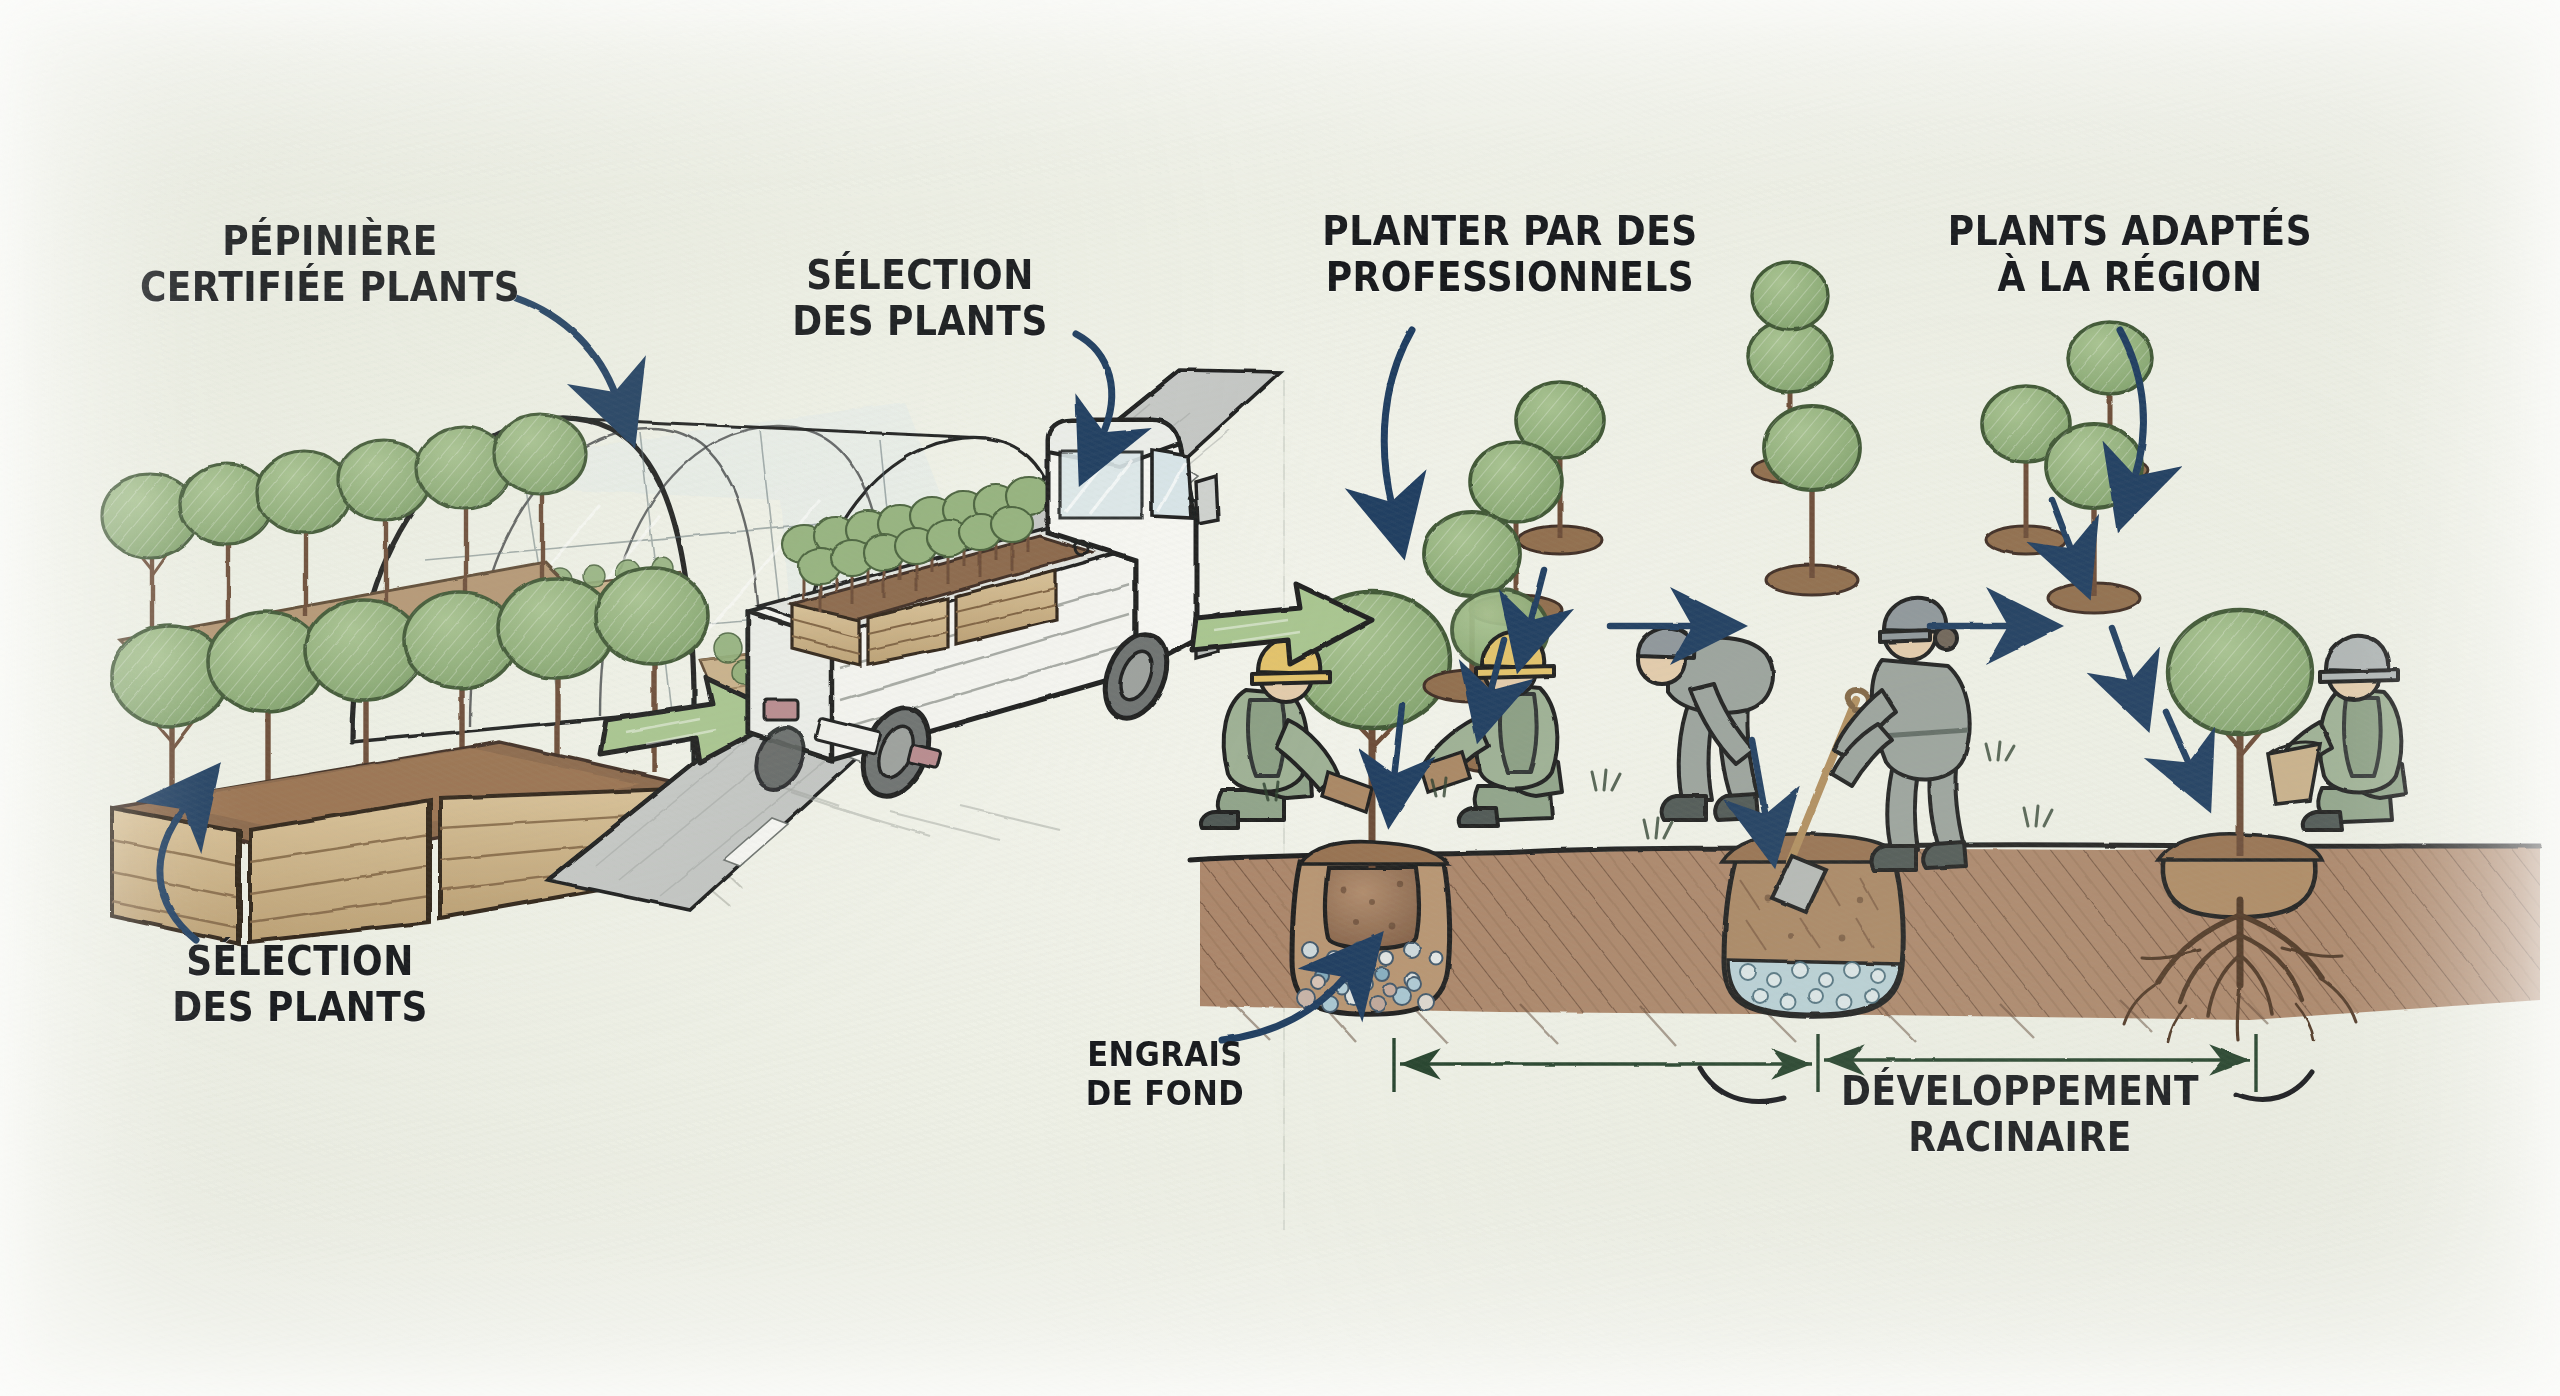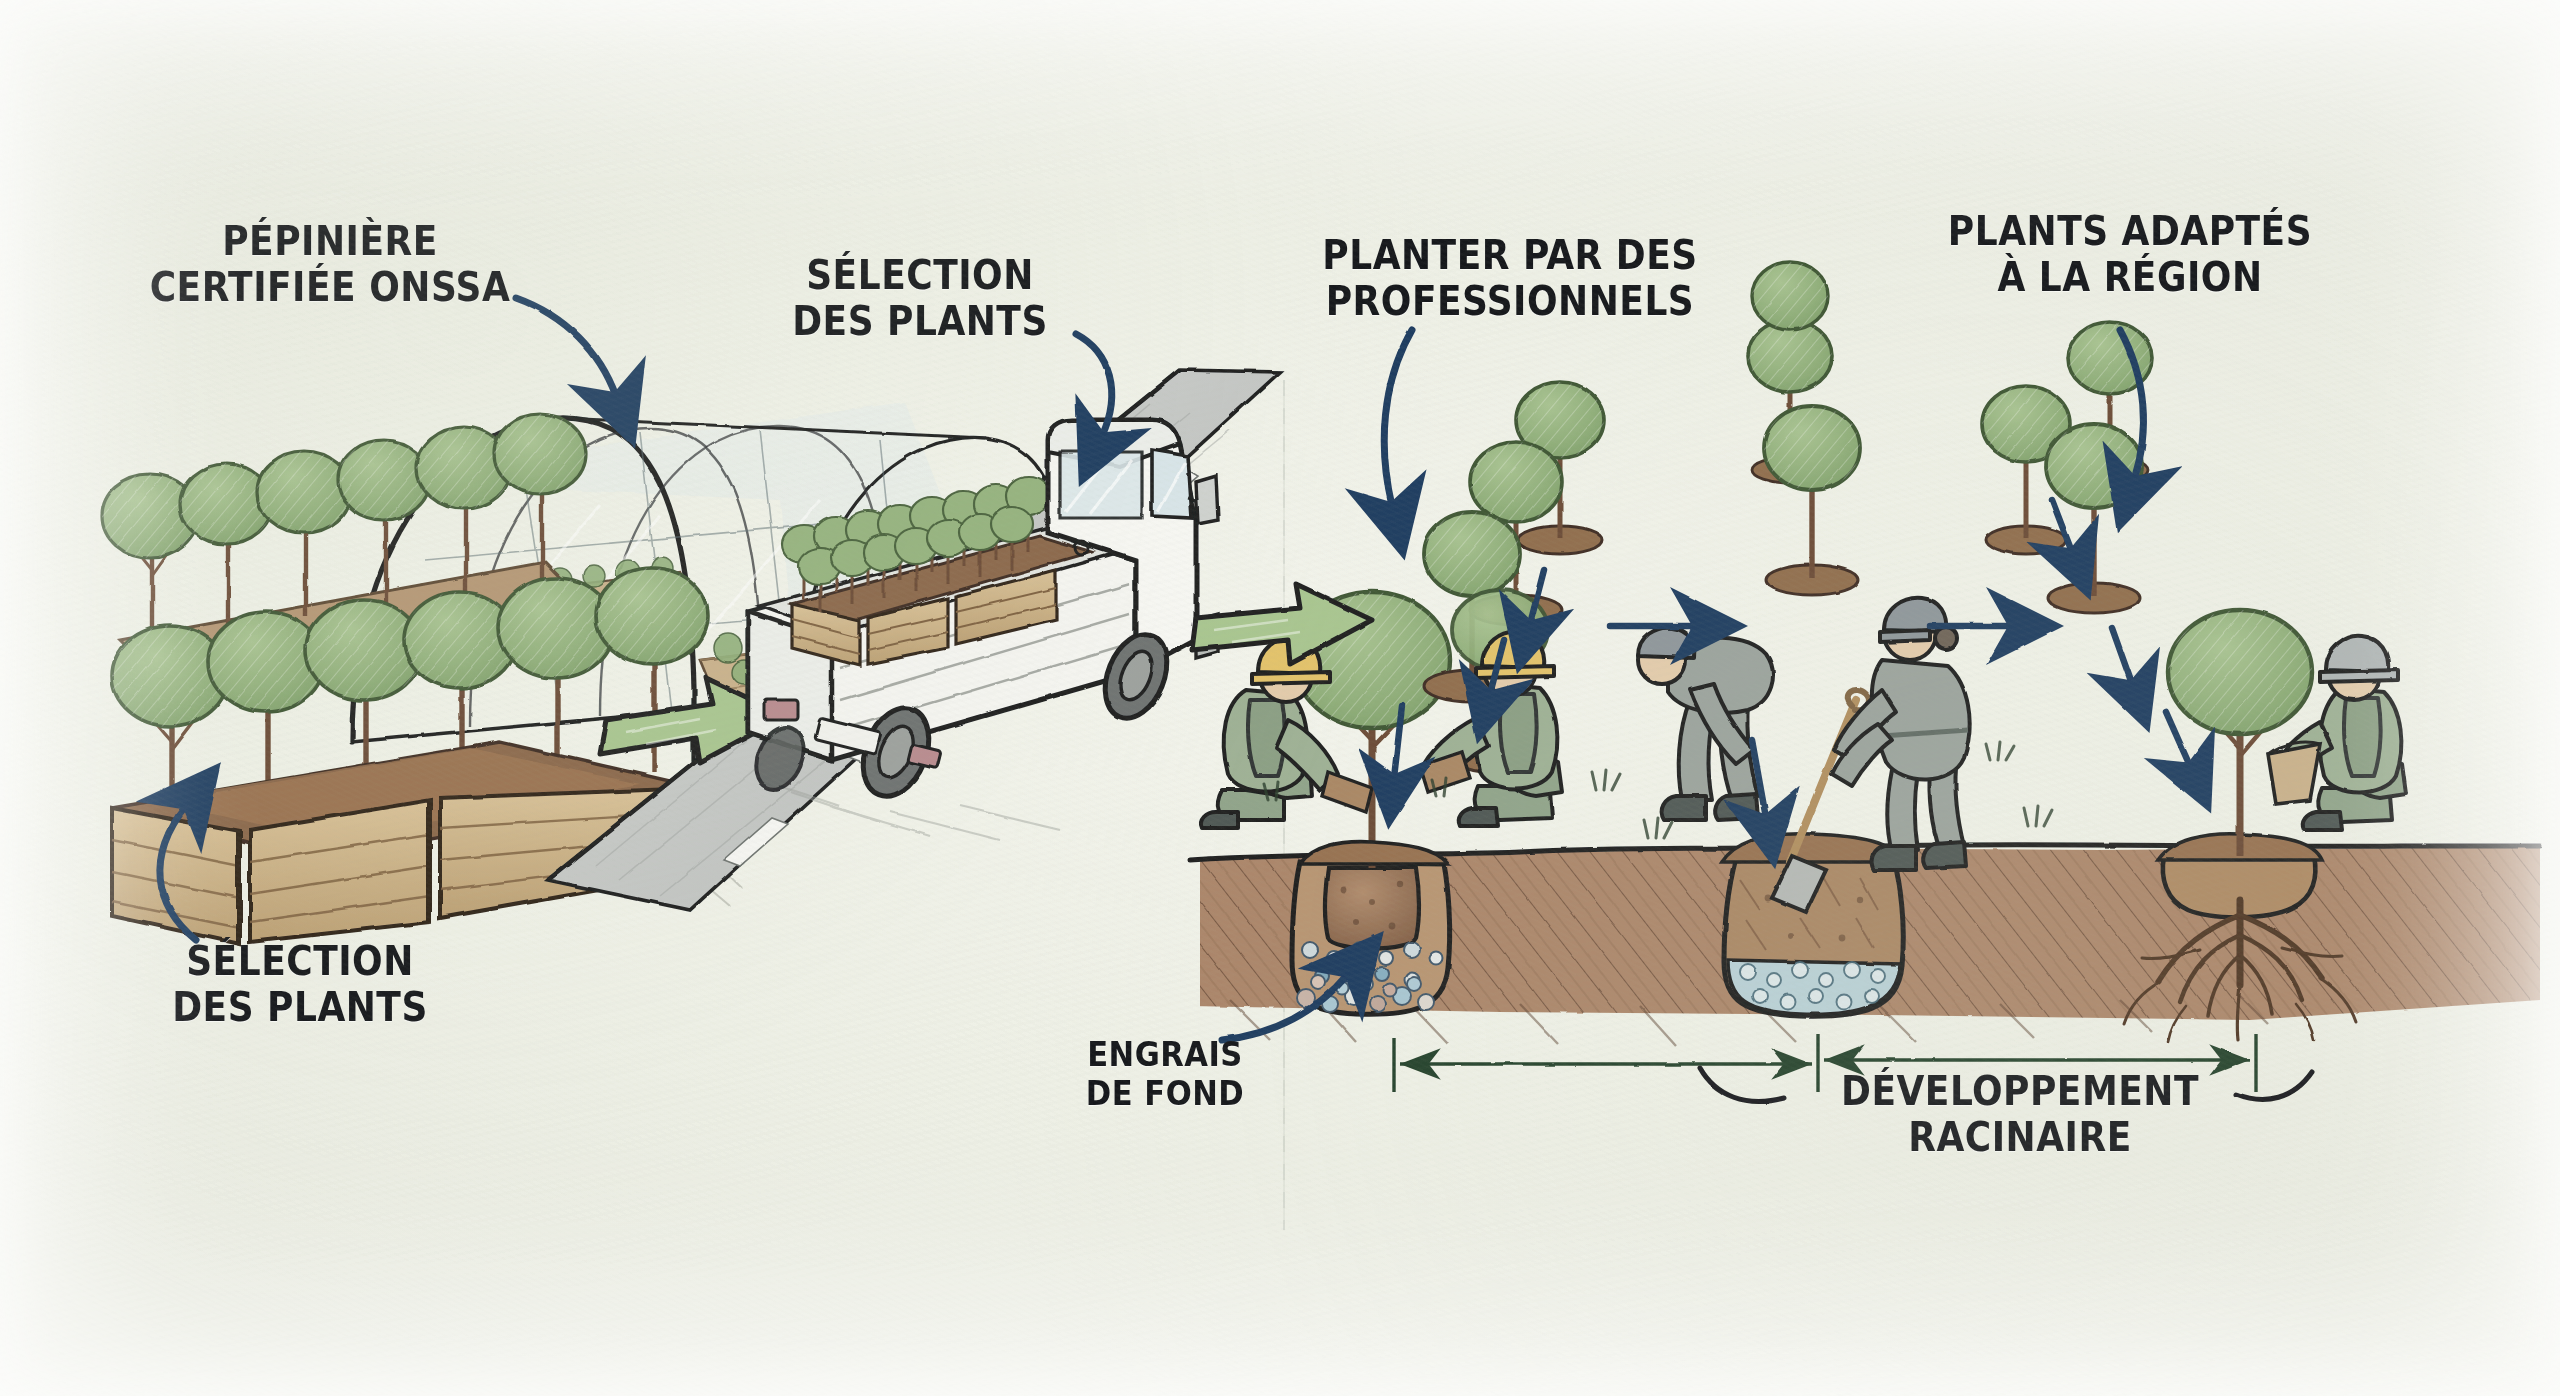--- a/index.html
+++ b/index.html
@@ -38,21 +38,21 @@
     letter-spacing:.5px;
     line-height:1.16;
     text-align:center;
     white-space:pre-line;
     text-shadow:0 1px 0 rgba(255,255,255,.65);
     font-family:"DejaVu Sans", sans-serif;
     font-stretch:condensed;
   }
   .lbl-pepiniere{left:120px;top:218px;width:420px;font-size:40px;}
   .lbl-selection-truck{left:750px;top:252px;width:340px;font-size:40px;}
-  .lbl-planter{left:1310px;top:208px;width:400px;font-size:40px;margin-top:24px;}
+  .lbl-planter{left:1310px;top:208px;width:400px;font-size:40px;}
   .lbl-adaptes{left:1930px;top:208px;width:400px;font-size:40px;}
   .lbl-selection-bottom{left:140px;top:938px;width:320px;font-size:40px;}
   .lbl-engrais{left:1035px;top:1035px;width:260px;font-size:34px;}
   .lbl-dev-racinaire{left:1820px;top:1068px;width:400px;font-size:40px;}
 </style>
 </head>
 <body>
 
 <div id="scene">
 
@@ -845,21 +845,21 @@
       </g>
 
       <g stroke="#14161a" stroke-width="5" fill="none" stroke-linecap="round">
         <path d="M1784 1098 C1746 1108, 1716 1096, 1700 1068"></path>
         <path d="M2236 1094 C2266 1106, 2294 1098, 2312 1072"></path>
       </g>
     </g>
   </svg>
 
   <div class="label lbl-pepiniere">PÉPINIÈRE
-CERTIFIÉE ONSSA</div>
+CERTIFIÉE PLANTS</div>
 
   <div class="label lbl-selection-truck">SÉLECTION
 DES PLANTS</div>
 
   <div class="label lbl-planter">PLANTER PAR DES
 PROFESSIONNELS</div>
 
   <div class="label lbl-adaptes">PLANTS ADAPTÉS
 À LA RÉGION</div>
 

